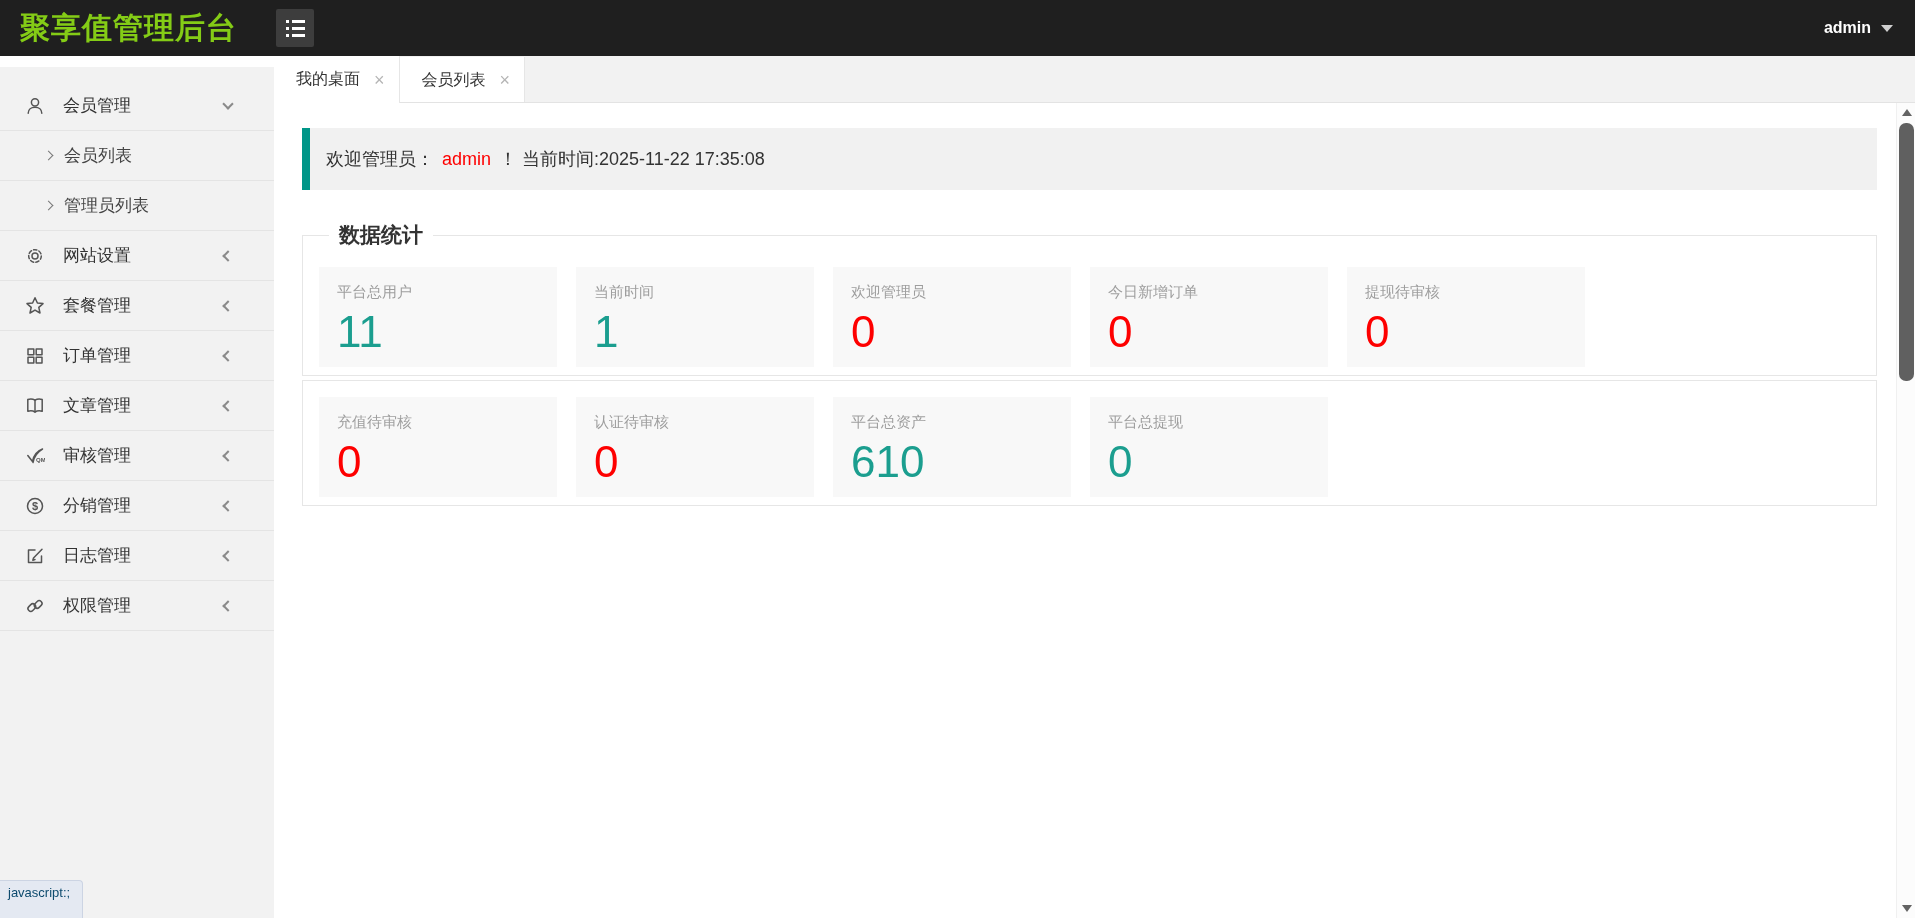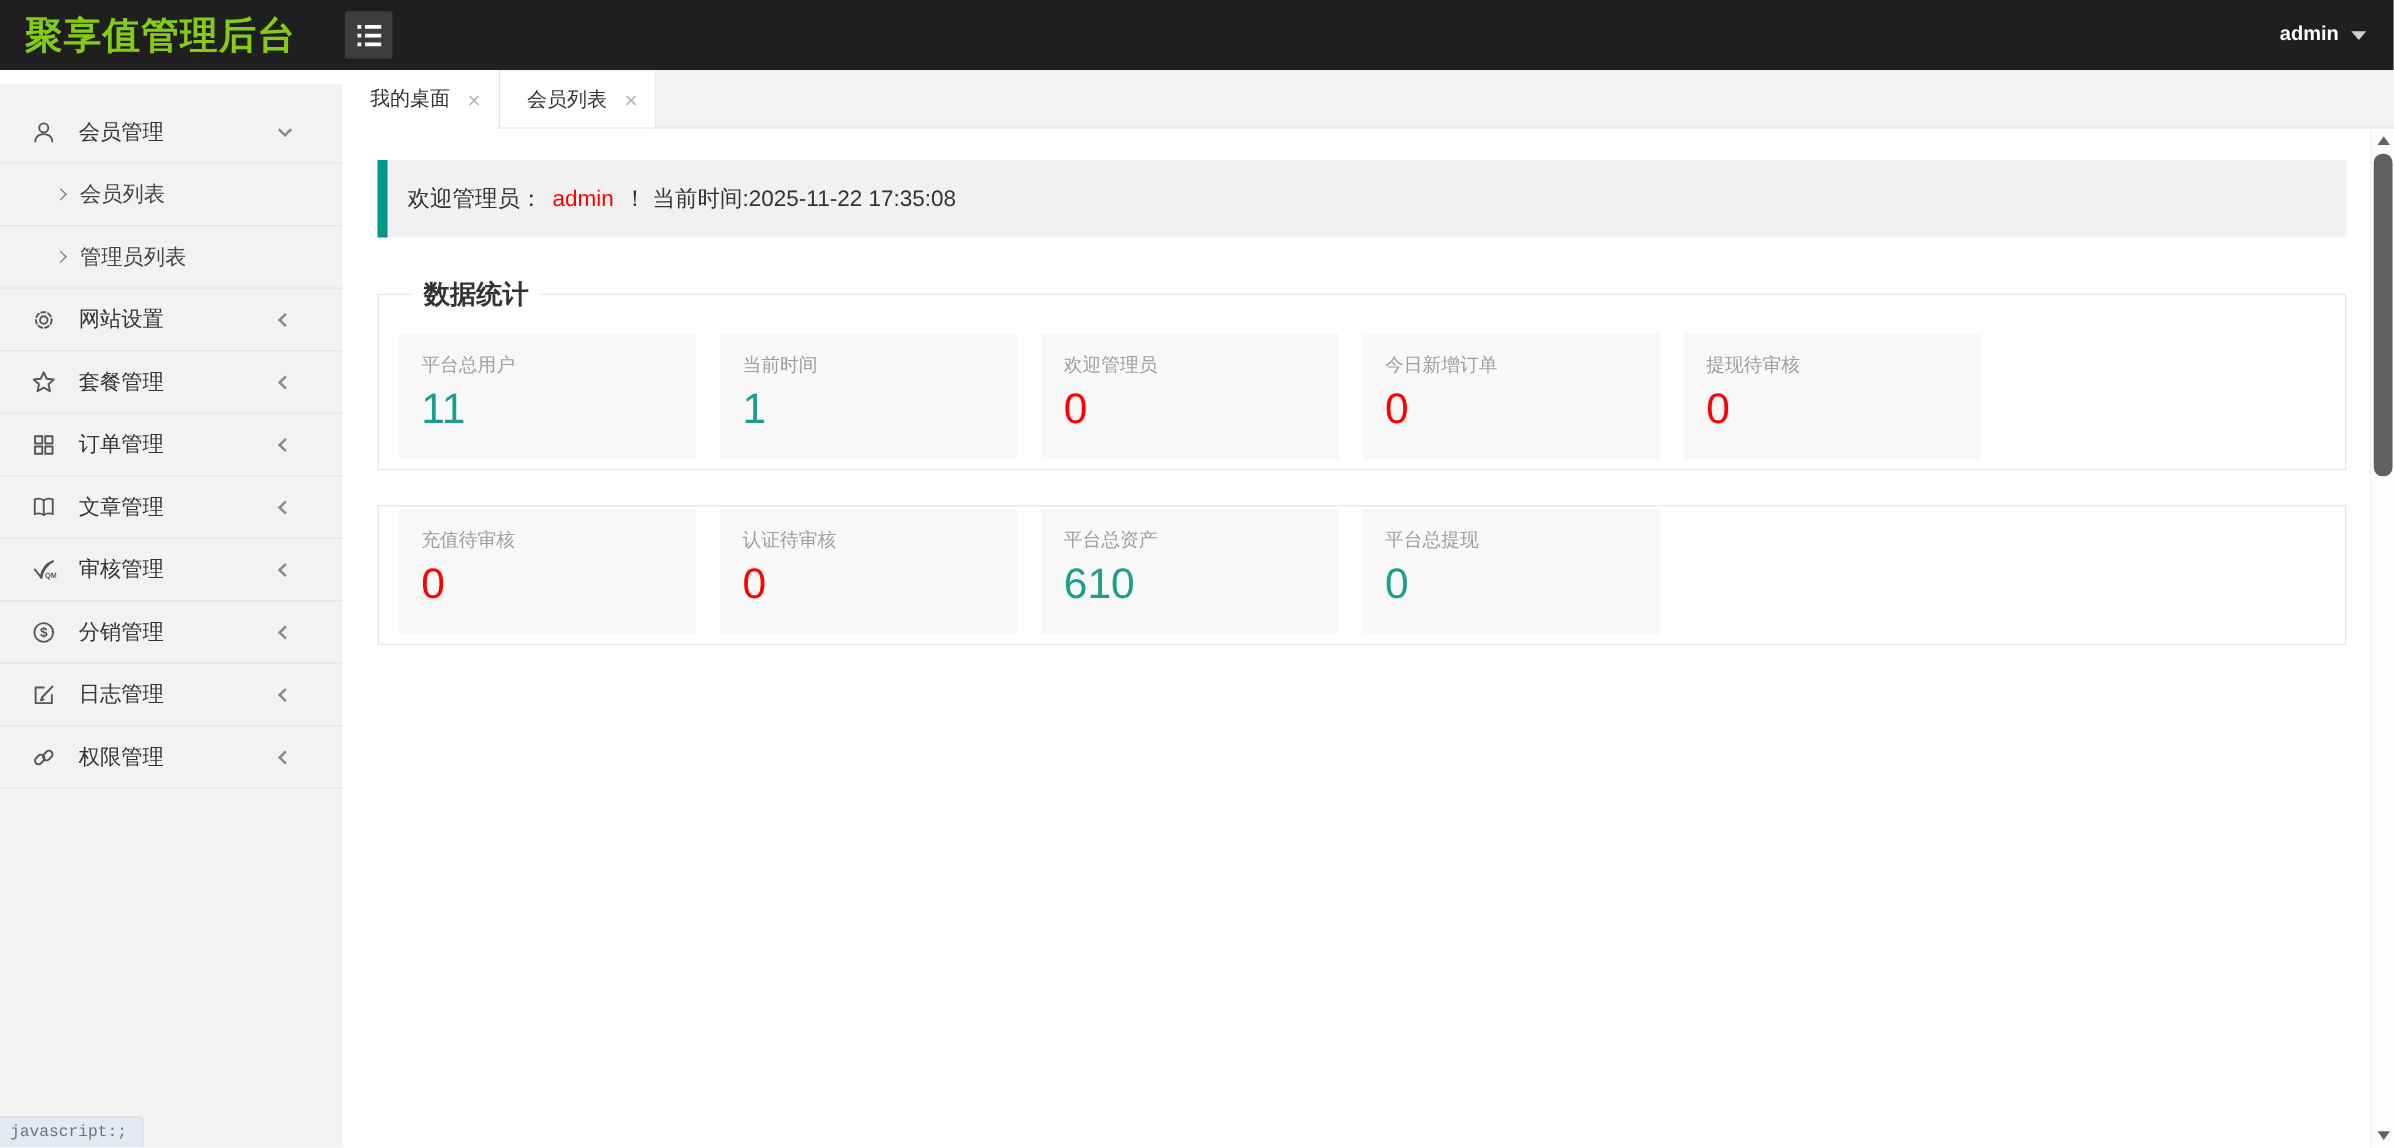--- a/index.html
+++ b/index.html
@@ -85,26 +85,26 @@
   }
   .welcome {
     height:62px; background:#f1f1f1; border-left:8px solid #009688;
     display:flex; align-items:center; padding-left:16px; font-size:18px; color:#333;text-align:center;
   }
   .welcome .wuser { margin:0 8px; font-weight:normal; }
 
   fieldset.stats-field {
     margin:31px 0 0 0; border:1px solid #e6e6e6; padding:6px 15px 8px 16px;
   }
-  fieldset.stats-field.second { margin-top:28px; padding-top:2px; }
+  fieldset.stats-field.second { margin-top:4px; padding-top:16px; }
   fieldset legend { font-size:21px; color:#333; padding:0 10px; margin-left:10px;font-weight:bold; }
   .cards { display:flex; gap:19px; margin-top:12px; }
   .card { width:238px; height:100px; background:#f8f8f8; padding:16px 0 0 18px; }
   .clabel { font-size:15px; color:#9e9e9e; }
-  .cvalue { font-size:34px; margin-top:8px; line-height:1; }
+  .cvalue { font-size:44px; margin-top:8px; line-height:1; }
 
   
   .scrollbar {
     position:absolute; right:0; top:103px; width:19px; height:815px;
     background:#fcfcfc; border-left:1px solid #f0f0f0;
   }
   .sb-up, .sb-down {
     position:absolute; left:0; width:19px; height:19px;
     display:flex; align-items:center; justify-content:center; cursor:pointer;
   }
@@ -114,22 +114,22 @@
   .tri-down { width:0; height:0; border-left:5px solid transparent; border-right:5px solid transparent; border-top:7px solid #636363; }
   .sb-thumb {
     position:absolute; top:20px; left:2px; width:15px; height:258px;
     background:#606060; border-radius:7px; cursor:pointer;
   }
 
   
   .status-bubble {
     position:absolute; left:0; bottom:0; background:#e4e9f2;
     border:1px solid #ccd4e3; border-left:none; border-bottom:none;
-    border-radius:0 4px 0 0; padding:4px 12px 5px 8px;
-    font-size:13px; color:#737373;font-family:Liberation Mono, monospace;
+    border-radius:0 4px 0 0; padding:4px 12px 18px 8px;
+    font-size:13px; color:#0c4a6e;
   }
 </style>
 </head>
 <body>
 
 <div class="header">
   <div class="brand">聚享值管理后台</div>
   <button class="collapse-btn">
     <span class="hrow">
         <span class="hdot"></span>

